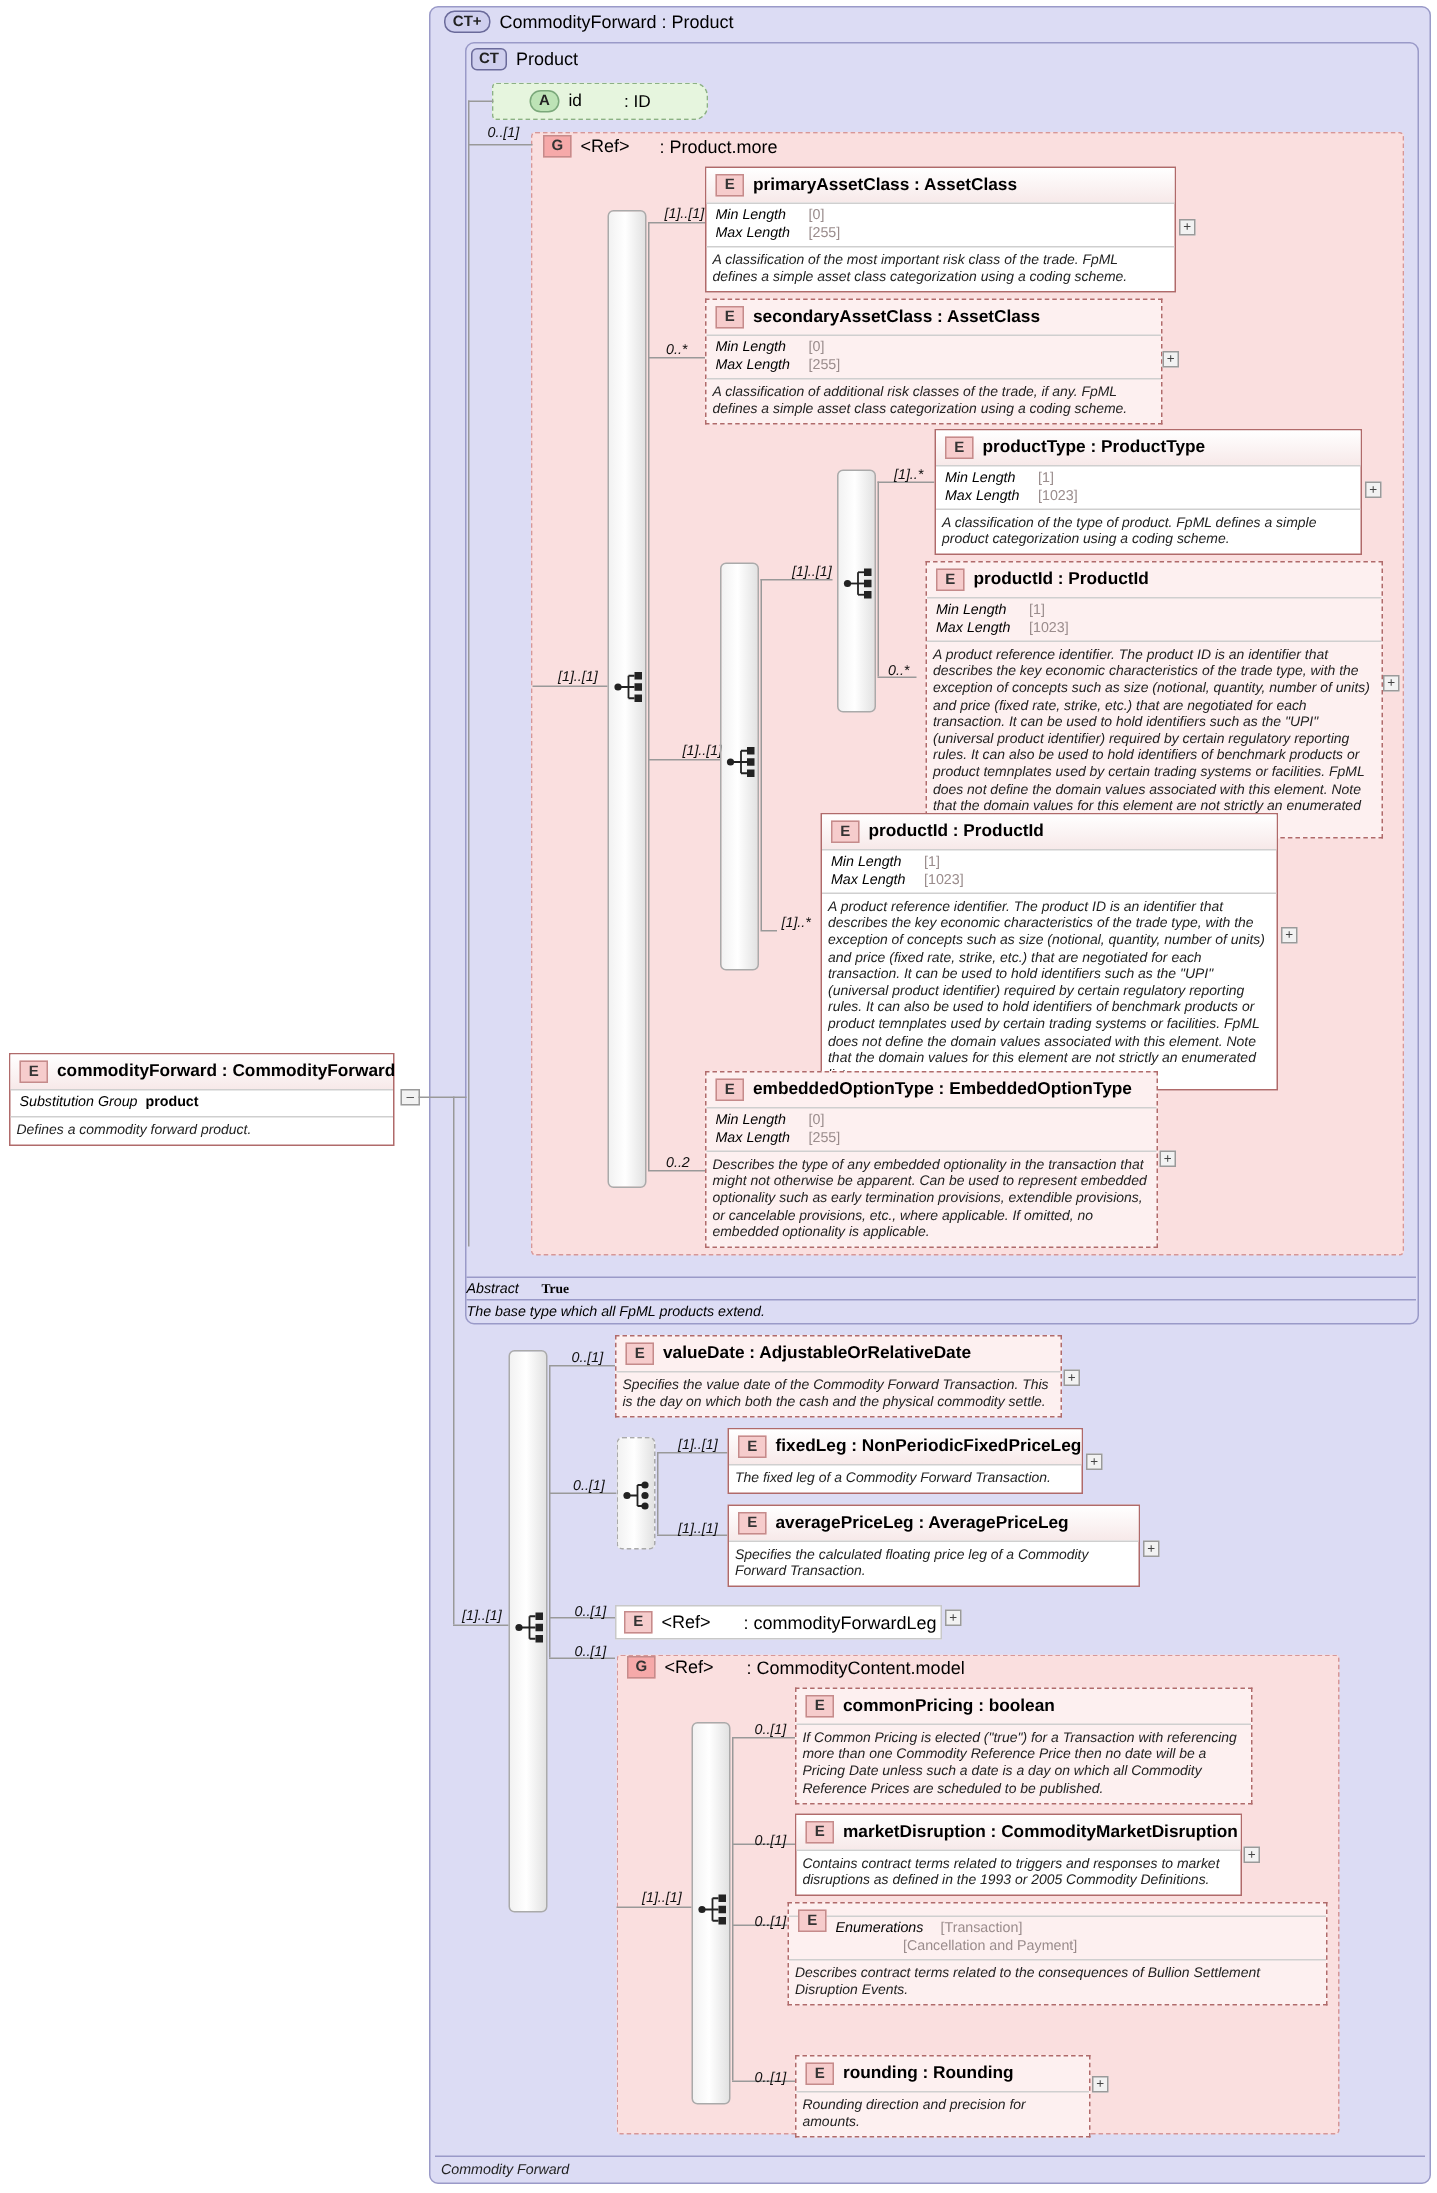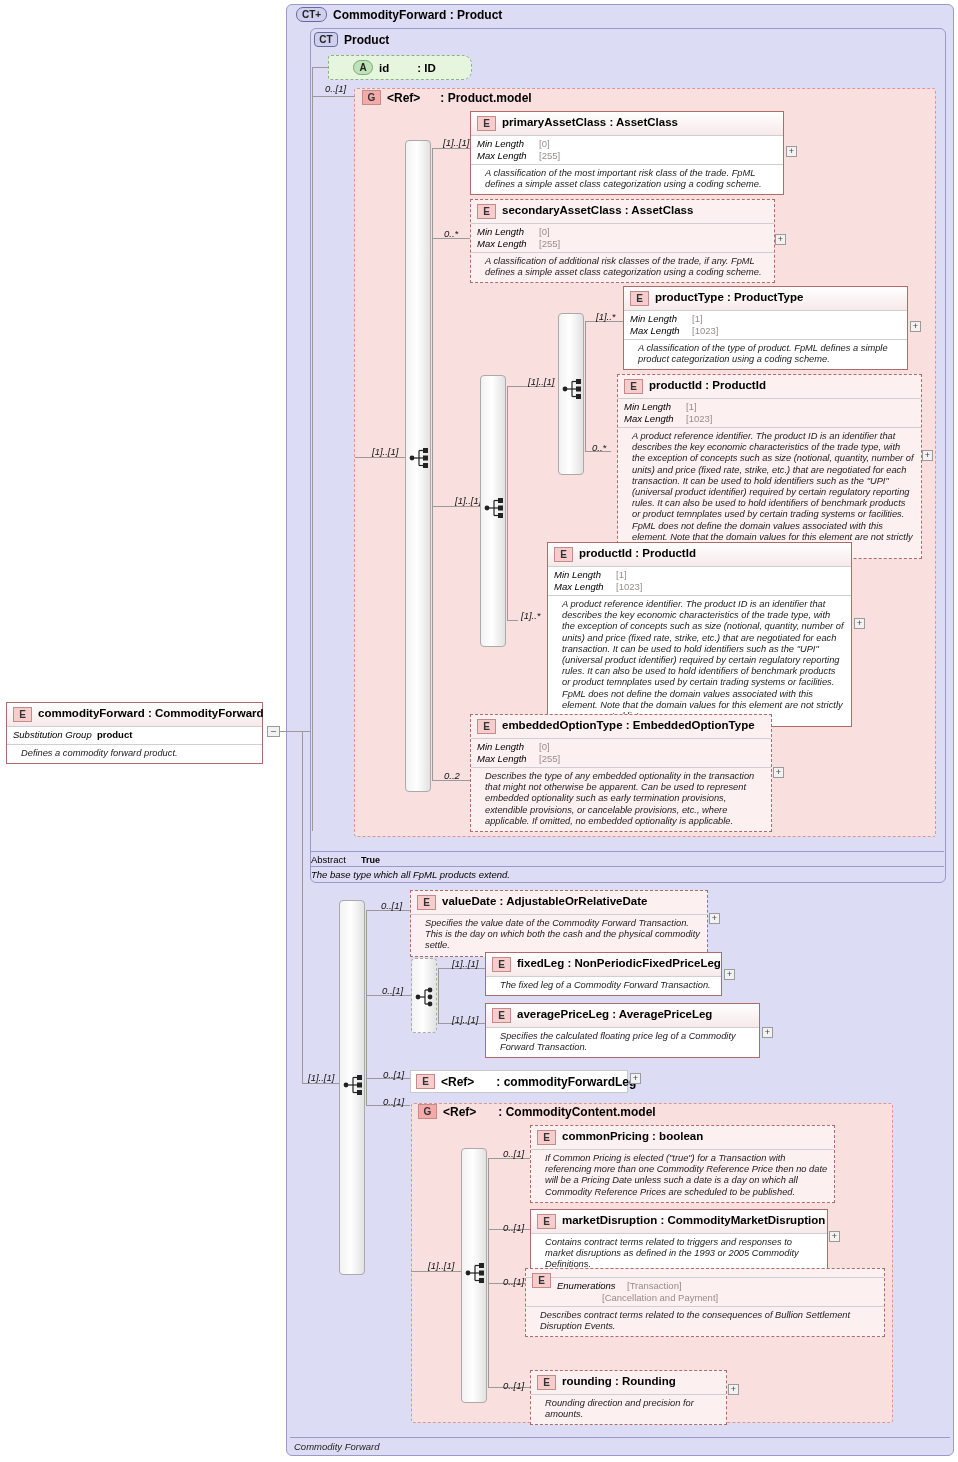--- a/index.html
+++ b/index.html
@@ -36,21 +36,21 @@
     display:inline-block; width:19px; height:15px; line-height:14px;
     text-align:center; font-size:10px; font-weight:bold;
     vertical-align:middle; margin-right:6px;
   }
   .badge-ct{ border:1px solid #6a6a9a; border-radius:4px; background:#cfcfee; color:#222; width:24px;}
   .badge-ct-plus{ border:1px solid #6a6a9a; border-radius:7px; background:#cfcfee; color:#222; width:31px;}
   .badge-e{ border:1px solid #c58b8b; background:#f6cccc; color:#333; }
   .badge-g{ border:1px solid #c58b8b; background:#f6a9a9; color:#333; }
   .badge-a{ border:1px solid #7aa87a; background:#bde3b6; color:#222; border-radius:8px; width:20px;}
 
-  .hdr-title{ font-weight:bold; font-size:12px; letter-spacing:0px; vertical-align:middle;}
+  .hdr-title{ font-weight:normal; font-size:12px; letter-spacing:0px; vertical-align:middle;}
 
   
   .node{
     position:absolute; background:#fff;
     border:1px solid #b9b9b9;
   }
   .node.dashed{ border:1px dashed #b06a6a; background:#fdf0f0; }
   .node.solid{ border:1px solid #b06a6a; }
   .node .nhead{
     padding:4px 7px 4px 6px; white-space:nowrap;
@@ -59,21 +59,21 @@
   .node.dashed .nhead{ background:transparent; }
   .node .ntitle{ font-weight:bold; font-size:11.5px; }
   .node .props{
     border-top:1px solid #cfcfcf; padding:2px 6px 3px 6px;
     font-size:9.5px;
   }
   .node .props .row{ white-space:nowrap; line-height:11.5px;}
   .node .props .k{ font-style:italic; display:inline-block; width:62px;}
   .node .props .v{ color:#9a8c8c; }
   .node .desc{
-    border-top:1px solid #cfcfcf; padding:3px 6px 4px 14px;
+    border-top:1px solid #cfcfcf; padding:3px 6px 4px 4px;
     font-style:italic; font-size:9.3px; line-height:11.2px; color:#222;
   }
 
   
   .attr-node{
     position:absolute; background:#e6f5de; border:1px dashed #8cb184;
     border-radius:3px 9px 9px 3px; padding:4px 10px 4px 24px; white-space:nowrap;
   }
 
   
@@ -107,22 +107,22 @@
   .card{ position:absolute; font-style:italic; font-size:9.5px; color:#111; white-space:nowrap;}
 
   
   .foot{
     position:absolute; font-style:italic; font-size:9.5px; color:#222;
   }
   .abstract-row{
     position:absolute; border-top:1px solid #9a9ac8; padding-top:2px;
     font-size:9.5px; white-space:nowrap;
   }
-  .abstract-row .k{ display:inline-block; width:50px;}
-  .abstract-row .v{ font-weight:bold; font-size:9px; }
+  .abstract-row .k{ font-style:italic; display:inline-block; width:50px;}
+  .abstract-row .v{ font-weight:bold; font-size:9px;font-family:Liberation Serif, serif; }
 </style>
 </head>
 <body>
 
 <div class="frame-outer"></div>
 <div class="frame-ct"></div>
 <div class="frame-model"></div>
 <div class="frame-cc-model"></div>
 
 <div class="abs" style="left:296px; top:7px;">
@@ -147,21 +147,21 @@
 
 <div class="attr-node" style="left:328px; top:55px; width:144px;">
   <span class="badge badge-a">A</span><span class="hdr-title" style="font-size:11.5px;">id</span><span class="hdr-title" style="font-size:11.5px; margin-left:28px;">: ID</span>
 </div>
 <div class="ln lnv" style="left:312px; top:67px; height:764px;"></div>
 <div class="ln lnh" style="left:312px; top:67px; width:17px;"></div>
 <div class="card" style="left:325px; top:83px;">0..[1]</div>
 <div class="ln lnh" style="left:312px; top:96px; width:43px;"></div>
 
 <div class="abs" style="left:362px; top:90px;">
-  <span class="badge badge-g">G</span><span class="hdr-title">&lt;Ref&gt;</span><span class="hdr-title" style="margin-left:20px;">: Product.model</span>
+  <span class="badge badge-g">G</span><span class="hdr-title">&lt;Ref&gt;</span><span class="hdr-title" style="margin-left:20px;">: Product.more</span>
 </div>
 
 <div class="ln lnh" style="left:355px; top:457px; width:50px;"></div>
 <div class="card" style="left:372px; top:446px;">[1]..[1]</div>
 <div class="seq" style="left:405px; top:140px; height:652px;"></div>
 <svg class="seqicon" style="left:409px; top:447px;" viewBox="0 0 24 22">
   <circle cx="3" cy="11" r="2.4" fill="#222"></circle>
   <line x1="5" y1="11" x2="10" y2="11" stroke="#222" stroke-width="1.2"></line>
   <line x1="10" y1="3.5" x2="10" y2="18.5" stroke="#222" stroke-width="1.2"></line>
   <line x1="10" y1="3.5" x2="14" y2="3.5" stroke="#222" stroke-width="1.2"></line>

